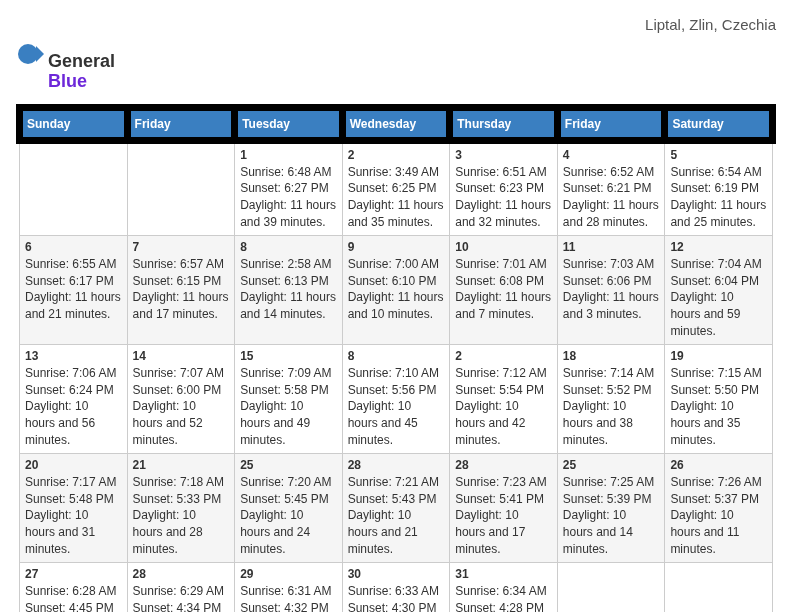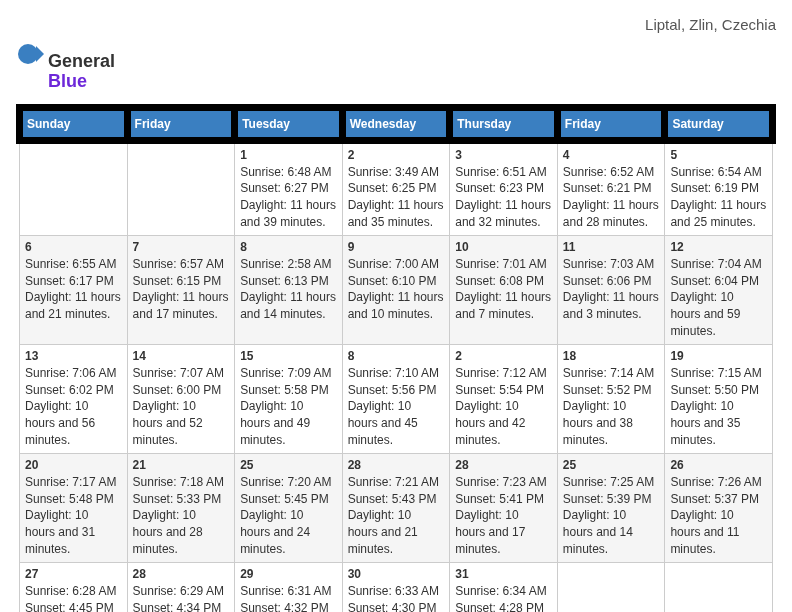--- a/index.html
+++ b/index.html
@@ -202,21 +202,21 @@
           <span class="day-number">12</span>
           <div class="day-info">Sunrise: 7:04 AM
 Sunset: 6:04 PM
 Daylight: 10 hours and 59 minutes.</div>
         </td>
       </tr>
       <tr>
         <td>
           <span class="day-number">13</span>
           <div class="day-info">Sunrise: 7:06 AM
-Sunset: 6:02 PM
+Sunset: 6:24 PM
 Daylight: 10 hours and 56 minutes.</div>
         </td>
         <td>
           <span class="day-number">14</span>
           <div class="day-info">Sunrise: 7:07 AM
 Sunset: 6:00 PM
 Daylight: 10 hours and 52 minutes.</div>
         </td>
         <td>
           <span class="day-number">15</span>

